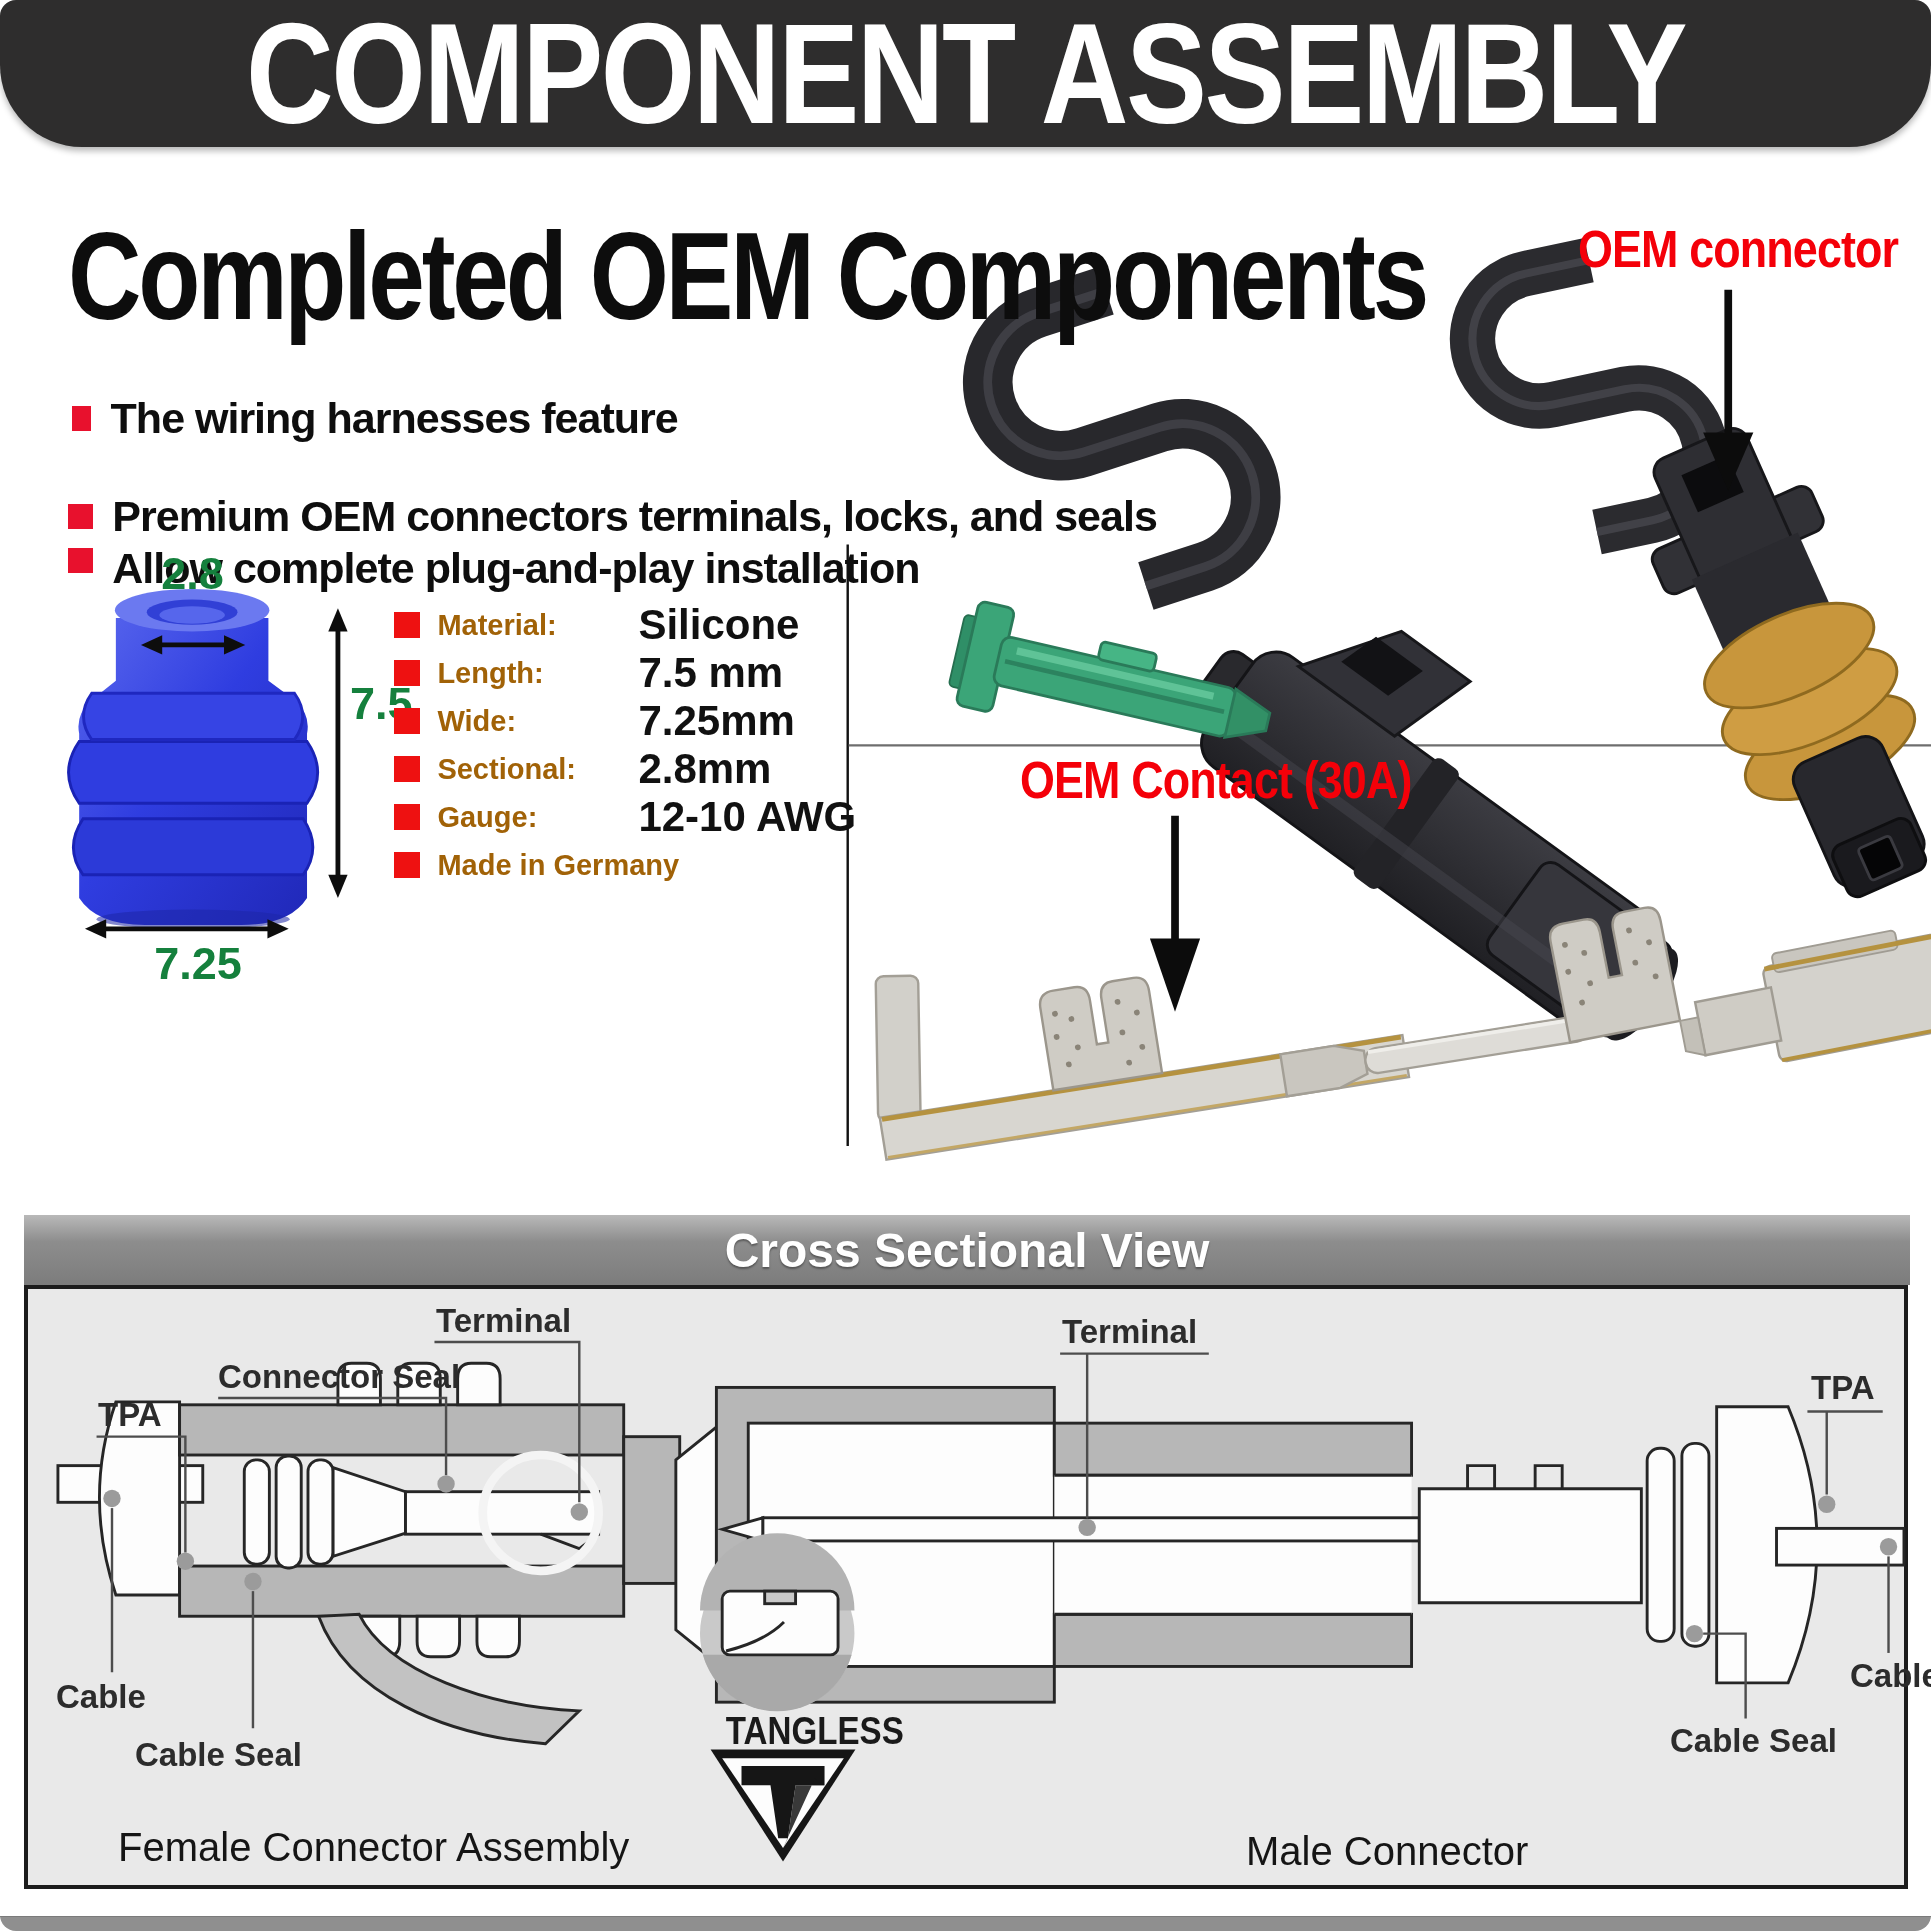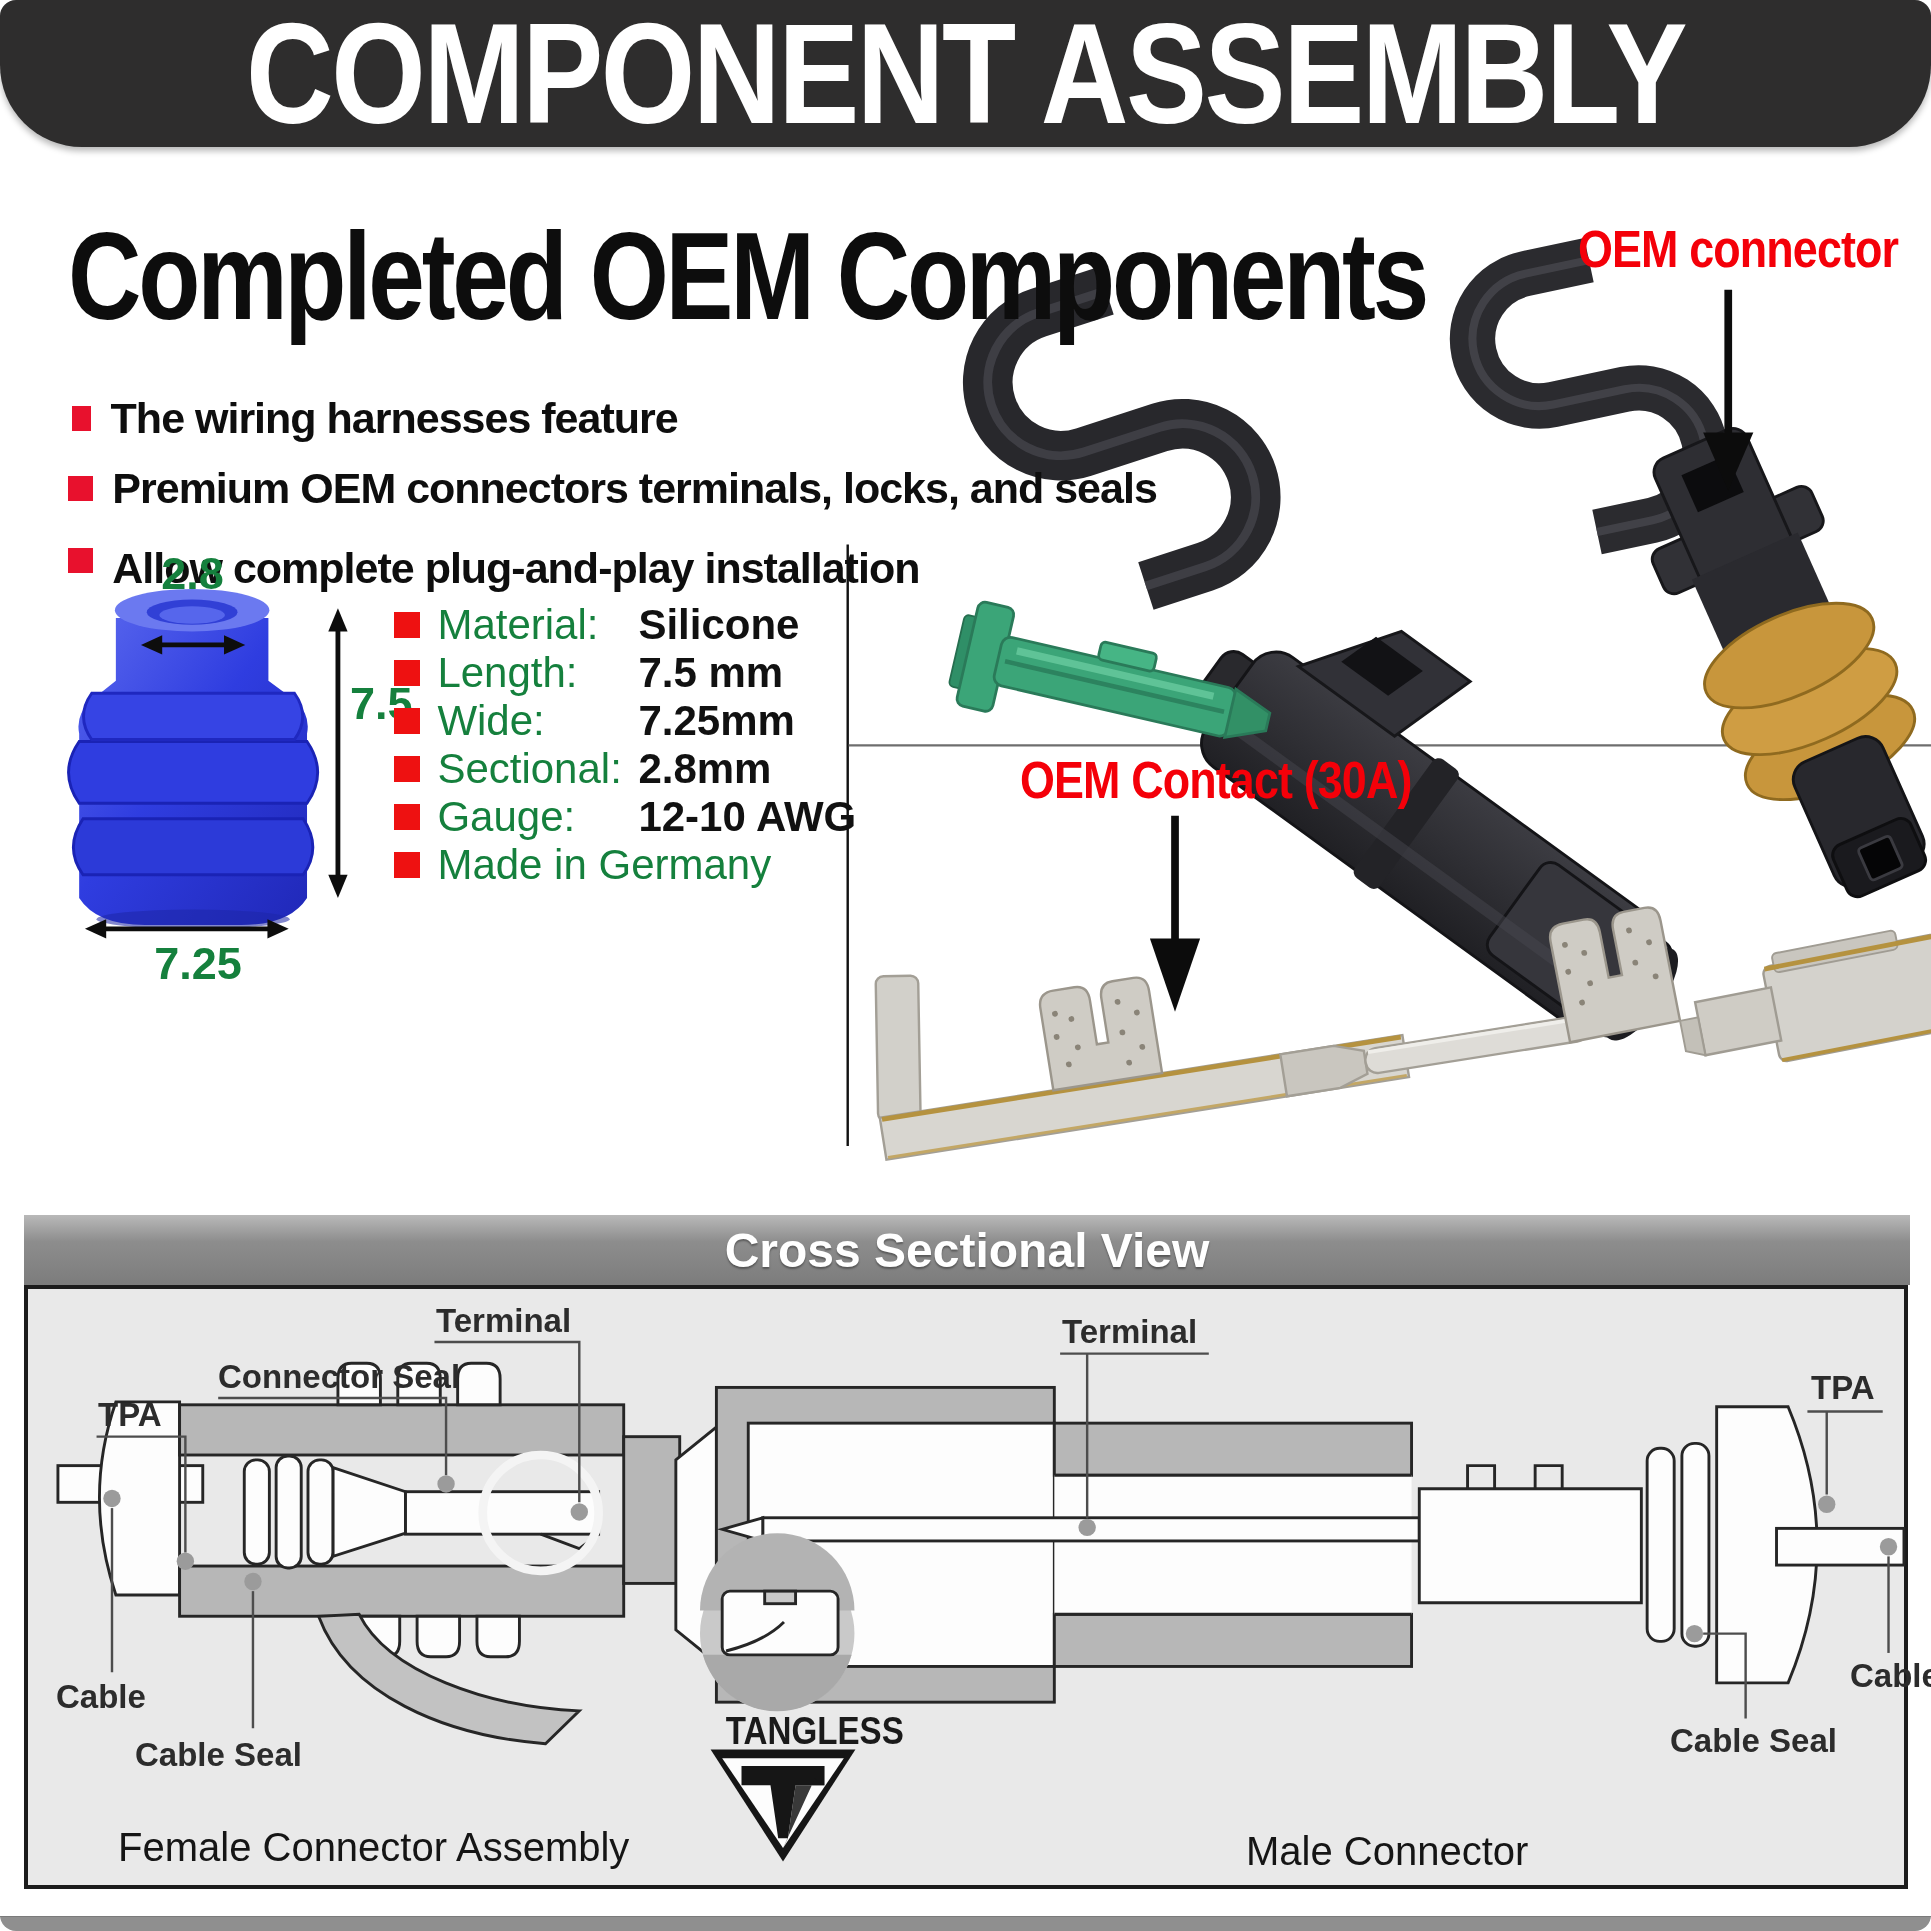--- a/index.html
+++ b/index.html
@@ -17,21 +17,21 @@
 
   
   #heading{left:68px;top:214px;font-size:124px;font-weight:800;color:#0d0d0d;letter-spacing:-3.9px;line-height:1;}
   .bullet-row{display:flex;align-items:center;gap:19.3px;}
   .bullet-sq{width:25px;height:25px;background:var(--accent-red,#e8112d);flex:0 0 auto;}
   .bullet-tx{font-size:43px;font-weight:700;color:#0e0e0e;letter-spacing:-1px;white-space:nowrap;}
 
   
   .spec-row{display:flex;align-items:center;height:48px;}
   .spec-sq{width:26px;height:26px;background:#ee1111;margin-right:17.4px;flex:0 0 auto;}
-  .spec-lab{font-size:42px;font-weight:400;color:#15803d;width:201px;white-space:nowrap;}
+  .spec-lab{font-size:29px;font-weight:700;color:#a16207;width:201px;white-space:nowrap;}
   .spec-val{font-size:42px;font-weight:700;color:#111;white-space:nowrap;}
 
   
   .callout{color:var(--callout-red,#f40009);font-size:51px;font-weight:800;letter-spacing:-1px;}
 
   
   .dim{font-size:45px;font-weight:700;color:#15803d;}
 
   
   #panel{left:24px;top:1215px;width:1886px;height:675px;}
@@ -306,21 +306,21 @@
   </svg>
 
   <div class="abs" id="heading">
     <span class="cond">Completed OEM Components</span>
   </div>
 
   <div class="abs bullet-row" style="left:72px;top:394px;">
     <span class="bullet-sq" style="width:19.3px;height:25px;"></span>
     <span class="bullet-tx">The wiring harnesses feature</span>
   </div>
-  <div class="abs bullet-row" style="left:68px;top:464px;">
+  <div class="abs bullet-row" style="left:68px;top:492px;">
     <span class="bullet-sq"></span>
     <span class="bullet-tx">Premium OEM connectors terminals, locks, and seals</span>
   </div>
   <div class="abs bullet-row" style="left:68px;top:544px;">
     <span class="bullet-sq" style="align-self:flex-start;margin-top:3.9px;"></span>
     <span class="bullet-tx">Allow complete plug-and-play installation</span>
   </div>
 
   <div class="abs dim" style="left:154px;top:548px;width:77px;text-align:center;">2.8</div>
   <div class="abs dim" style="left:350px;top:678px;">7.5</div>

